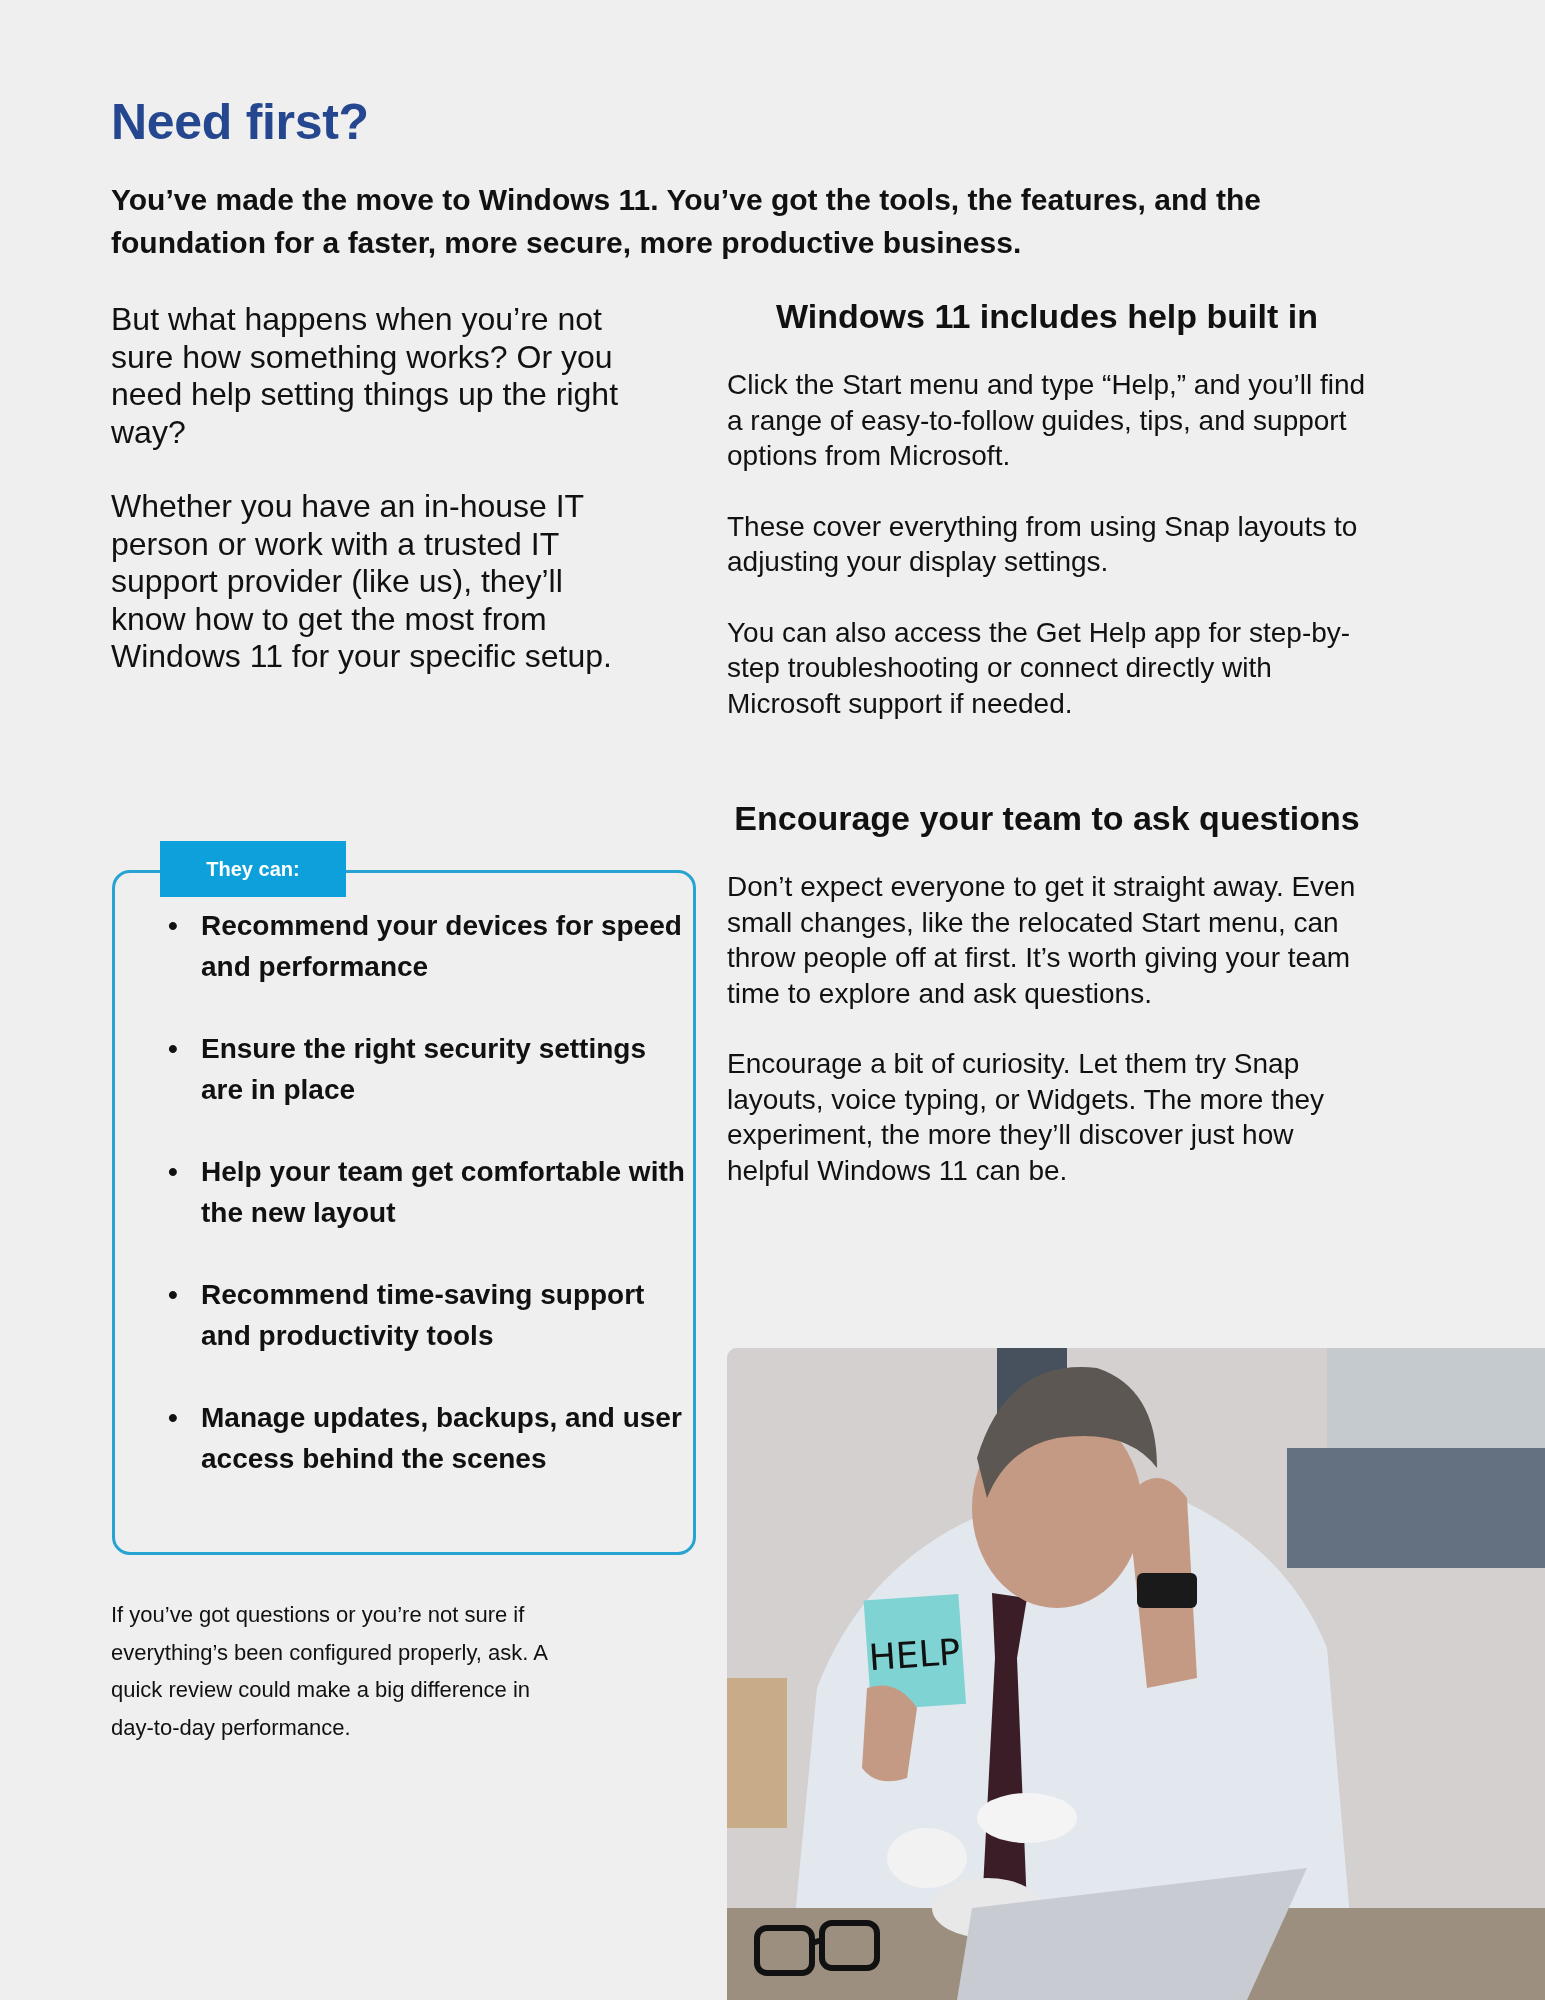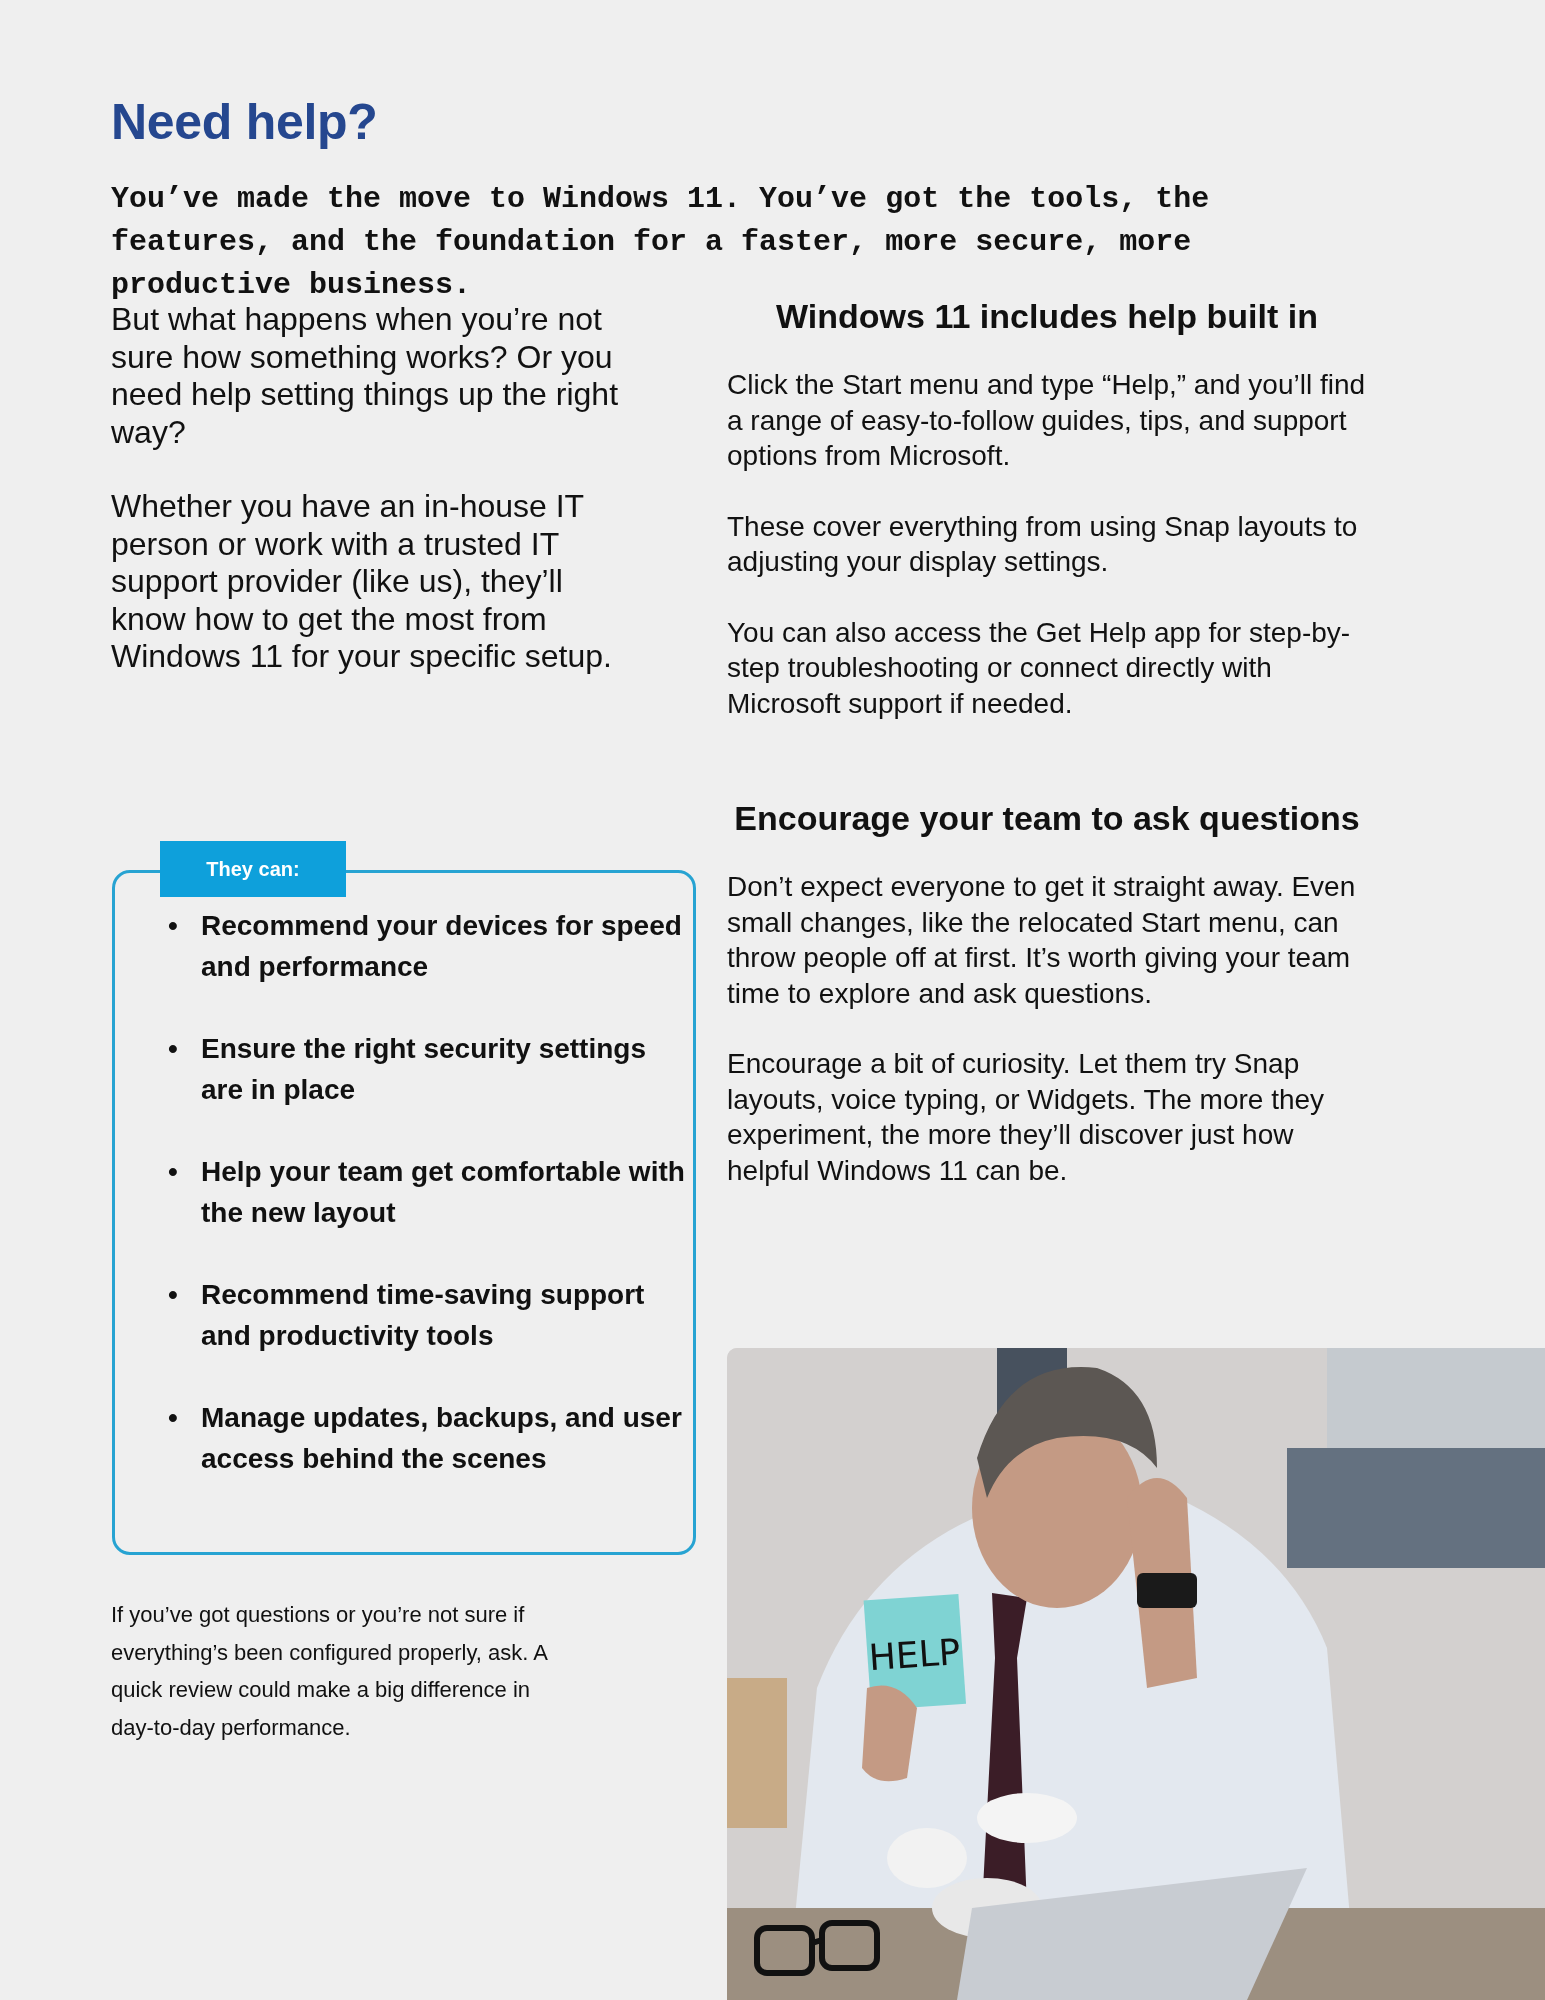--- a/index.html
+++ b/index.html
@@ -26,21 +26,21 @@
       line-height: 60px;
       color: #25478f;
       letter-spacing: -0.3px;
     }
     .intro {
       position: absolute;
       left: 111px;
       top: 178px;
       width: 1230px;
       margin: 0;
-      font-family: Liberation Mono, monospace;
+      font-family: Liberation Sans, sans-serif;
       font-weight: 700;
       font-size: 30px;
       line-height: 43px;
       color: #111111;
     }
     .col-left {
       position: absolute;
       left: 111px;
       top: 301px;
       width: 520px;
@@ -153,21 +153,21 @@
     }
     .photo svg {
       display: block;
       width: 100%;
       height: 100%;
     }
   </style>
 </head>
 <body>
 
-<h1 class="page-title">Need help?</h1>
+<h1 class="page-title">Need first?</h1>
 <p class="intro">You’ve made the move to Windows 11. You’ve got the tools, the features, and the foundation for a faster, more secure, more productive business.</p>
 
 <div class="col-left">
   <p class="body-text">But what happens when you’re not sure how something works? Or you need help setting things up the right way?</p>
   <p class="body-text">Whether you have an in-house IT person or work with a trusted IT support provider (like us), they’ll know how to get the most from Windows 11 for your specific setup.</p>
 </div>
 
 <div class="callout"></div>
 <div class="callout-tag">They can:</div>
 <ul class="callout-list">

